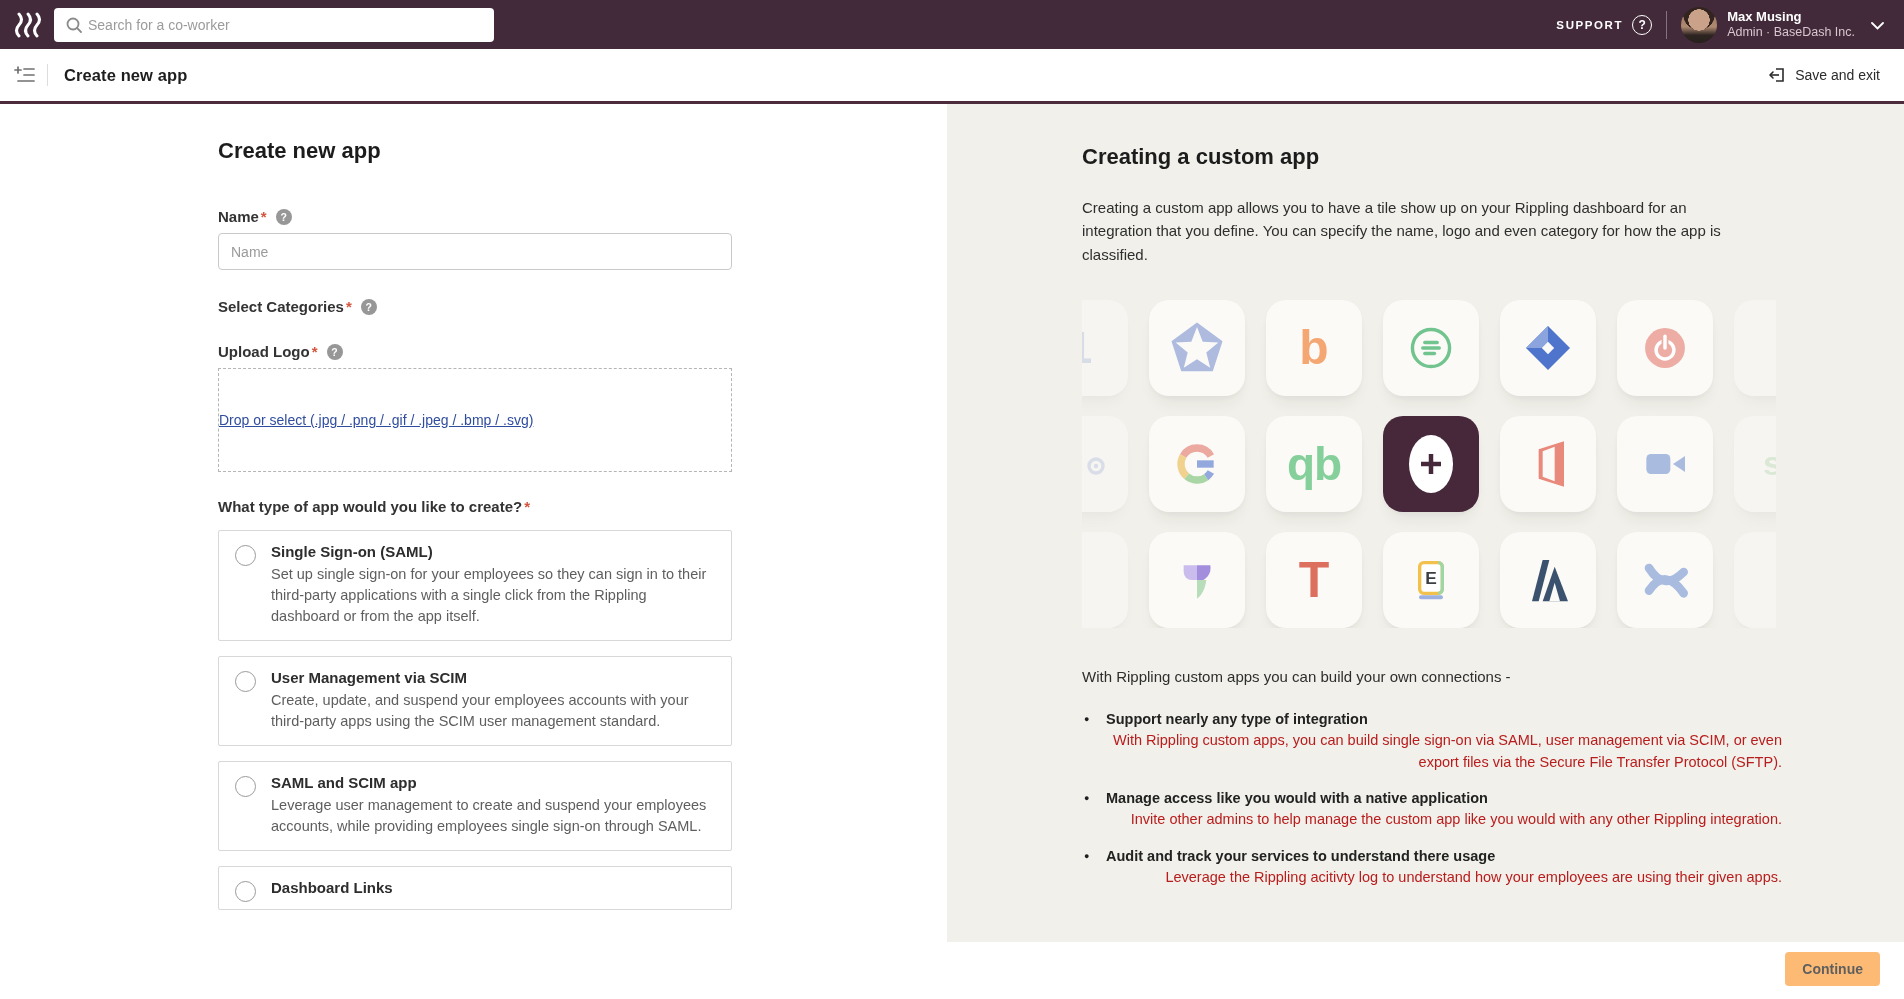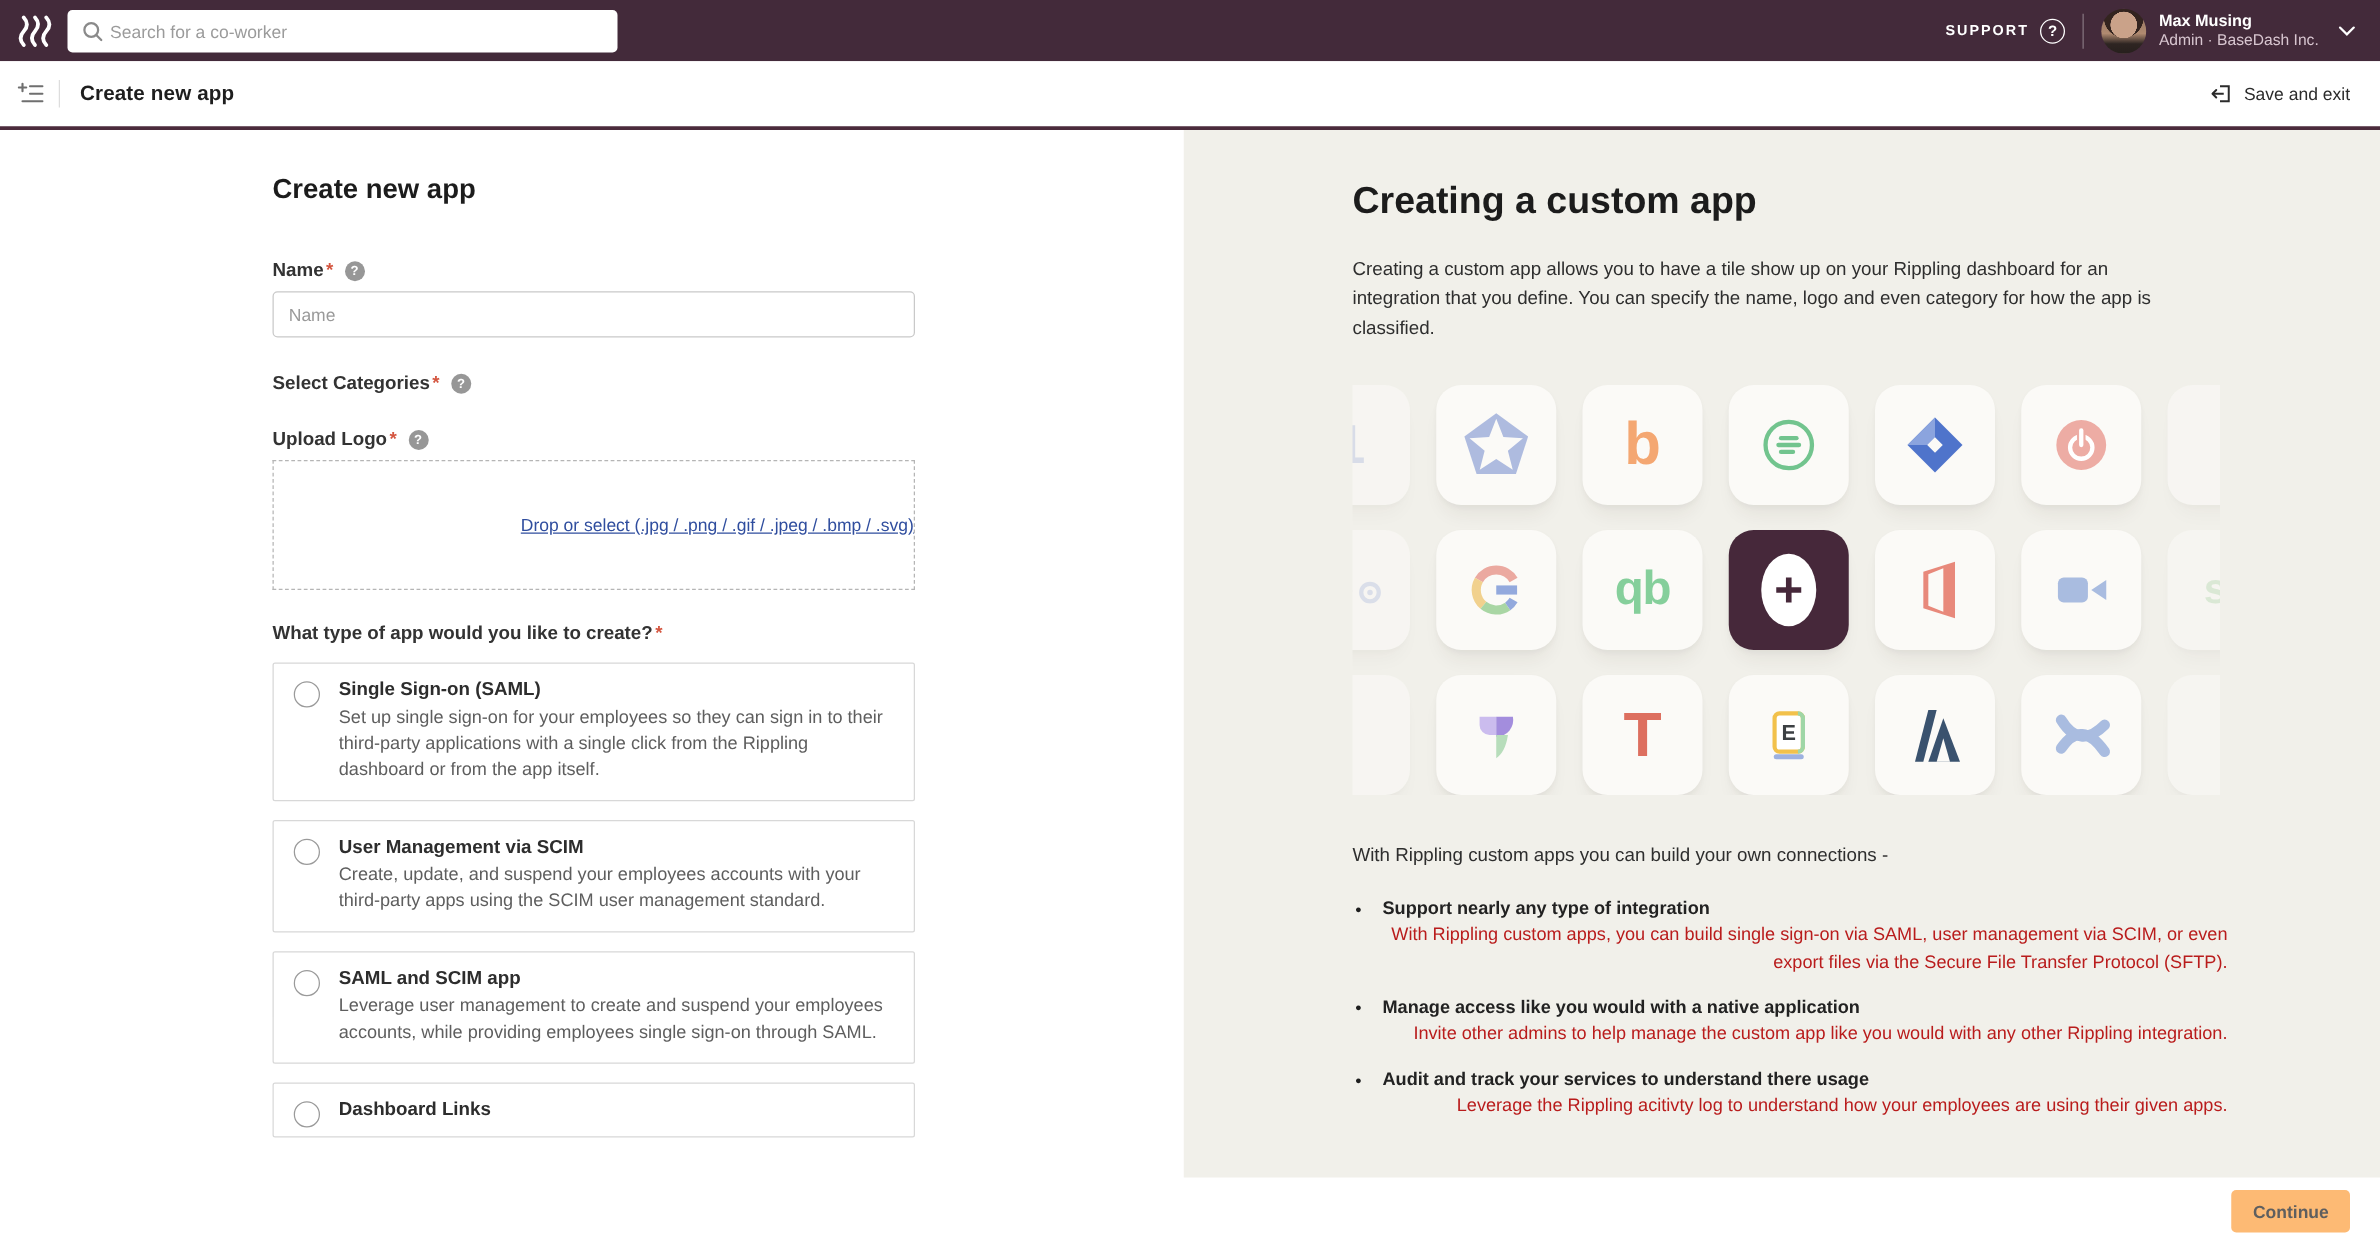--- a/index.html
+++ b/index.html
@@ -43,45 +43,45 @@
   .form-col { width:514px; margin-left:218px; }
   .form-col h1 { margin-top:34px; font-size:22px; font-weight:bold; color:#1c1c1c; }
   .field-label { display:flex; align-items:center; gap:9px; font-size:15px; font-weight:bold; color:#333; }
   .req::after { content:"*"; color:#d4553f; margin-left:2px; font-weight:bold; }
   .help { width:16px; height:16px; border-radius:50%; background:#979797; color:#fff; font-size:10.5px; font-weight:bold; display:inline-flex; align-items:center; justify-content:center; cursor:pointer; }
   .mt-44 { margin-top:44px; } .mt-28 { margin-top:28px;text-align:center; } .mt-26 { margin-top:26px; }
   .text-input { margin-top:8px; position:relative; }
   .text-input input { width:100%; height:37px; border:1px solid #c9c9c9; border-radius:4px; padding:0 12px; font-size:14px; color:#333; background:#fff; outline:none; }
   .text-input input::placeholder { color:#9a9a9a; }
   .select-chev { position:absolute; right:13px; top:13px; pointer-events:none; }
-  .dropzone { margin-top:8px; height:104px; border:1px dashed #b5b5b5; display:flex; align-items:center; justify-content:flex-end; cursor:pointer; }
+  .dropzone { margin-top:8px; height:104px; border:1px dashed #b5b5b5; display:flex; align-items:center; justify-content:flex-start; cursor:pointer; }
   .dropzone a { font-size:14px; color:#2f4d9e; text-decoration:underline; }
   .qlabel { font-size:15px; font-weight:bold; color:#333; }
   .opt-card { position:relative; border:1px solid #d8d8d8; border-radius:2px; padding:12px 16px 13px 52px; margin-top:15px; cursor:pointer; background:#fff; }
   .opt-card:first-of-type { margin-top:10px; }
   .radio { position:absolute; left:16px; top:14px; width:21px; height:21px; border:1.5px solid #9a9a9a; border-radius:50%; background:#fff; }
   .opt-title { font-size:15px; font-weight:bold; color:#2d2d2d; }
   .opt-desc { margin-top:4px; font-size:14.5px; line-height:1.45; color:#5e5e5e; }
 
   
   .right-panel { flex:1; background:#f1f0ea; padding:40px 60px 0 135px; }
-  .right-panel h2 { font-size:30px; font-weight:bold; color:#1c1c1c; }
+  .right-panel h2 { font-size:22px; font-weight:bold; color:#1c1c1c; }
   .intro { margin-top:26px; max-width:676px; font-size:15px; line-height:1.55; color:#2e2e2e; }
   .grid-clip { margin-top:34px; width:694px; overflow:hidden; }
   .grid-rows { display:flex; flex-direction:column; gap:20px; margin-left:-50px; }
   .grid-row { display:flex; gap:21px; }
   .tile { width:96px; height:96px; min-width:96px; border-radius:20px; background:#fbfaf7;
           box-shadow:0 12px 16px -6px rgba(60,45,30,.07), 0 2px 4px rgba(0,0,0,.03);
           display:flex; align-items:center; justify-content:center; }
   .tile.partial { opacity:.55; }
   .tile.dark { background:#46283a; }
   .glyph { font-weight:bold; }
   .g-one { font-size:44px; color:#c3cde5; }
   .g-b { font-size:48px; color:#f4a772; }
-  .g-qb { font-size:38px; color:#85cf9b; letter-spacing:-1px; }
+  .g-qb { font-size:46px; color:#85cf9b; letter-spacing:-1px; }
   .g-ro { font-size:30px; color:#c6cfe8; display:flex; align-items:center; gap:2px; }
   .g-sa { font-size:34px; color:#c8e3c4; }
   .g-t { font-size:50px; color:#dd6f5f; }
   .conn-line { margin-top:40px; font-size:15px; color:#2e2e2e; }
   .bullets { margin-top:26px; max-width:700px; }
   .bullet { position:relative; padding-left:24px; margin-top:17px; }
   .bullet::before { content:"●"; position:absolute; left:2px; top:3px; font-size:9px; color:#1e1e1e; }
   .bullet-title { font-size:14.5px; font-weight:bold; color:#222; }
   .bullet-desc { margin-top:3px; font-size:14.5px; line-height:1.5; color:#b91c1c;text-align:right; }
 

